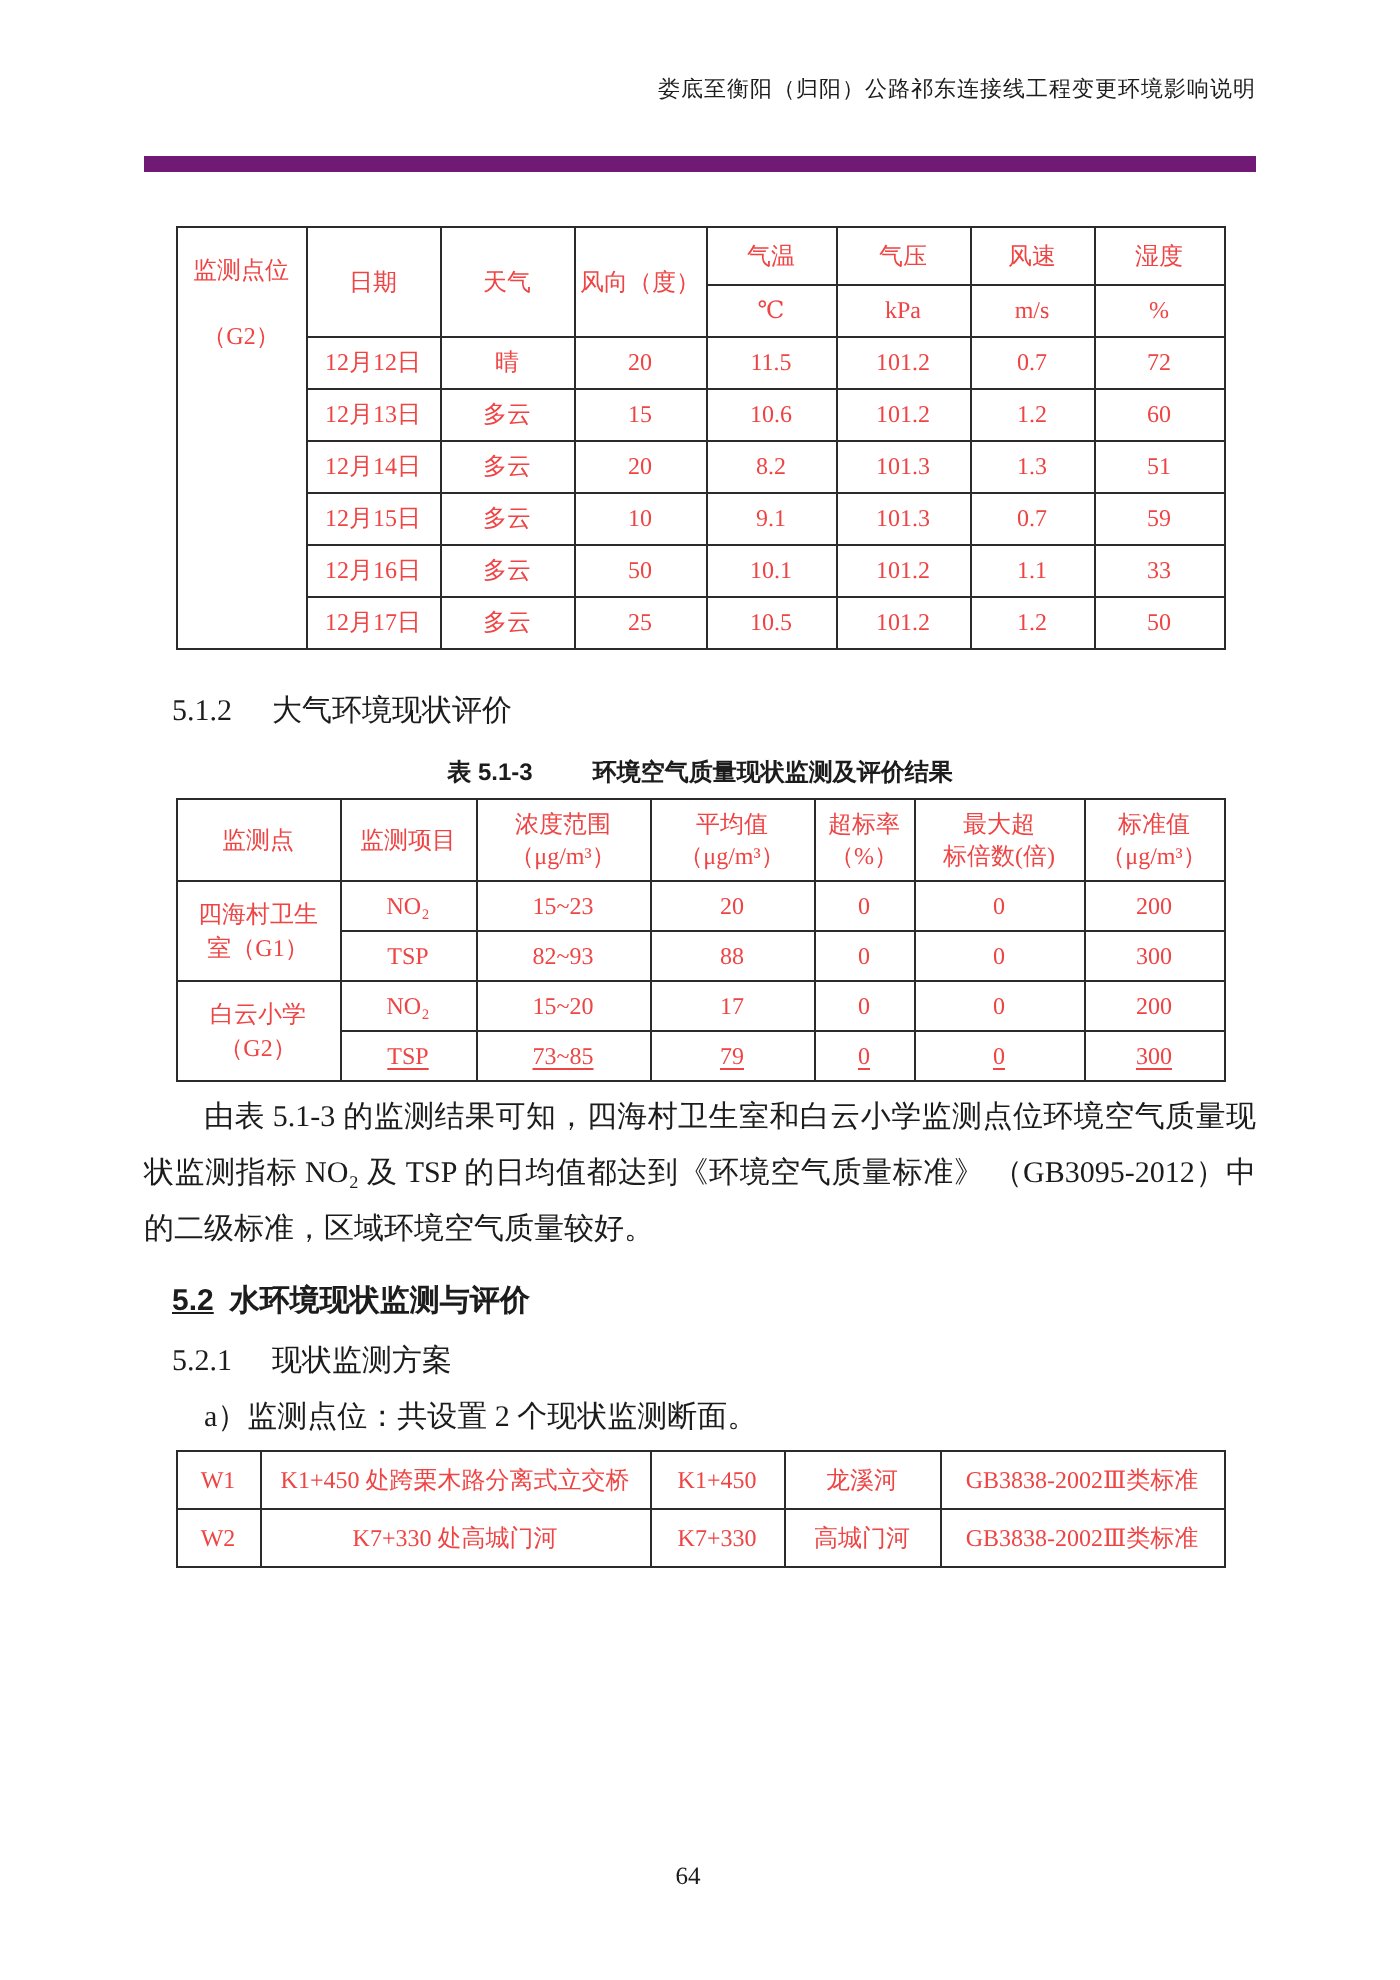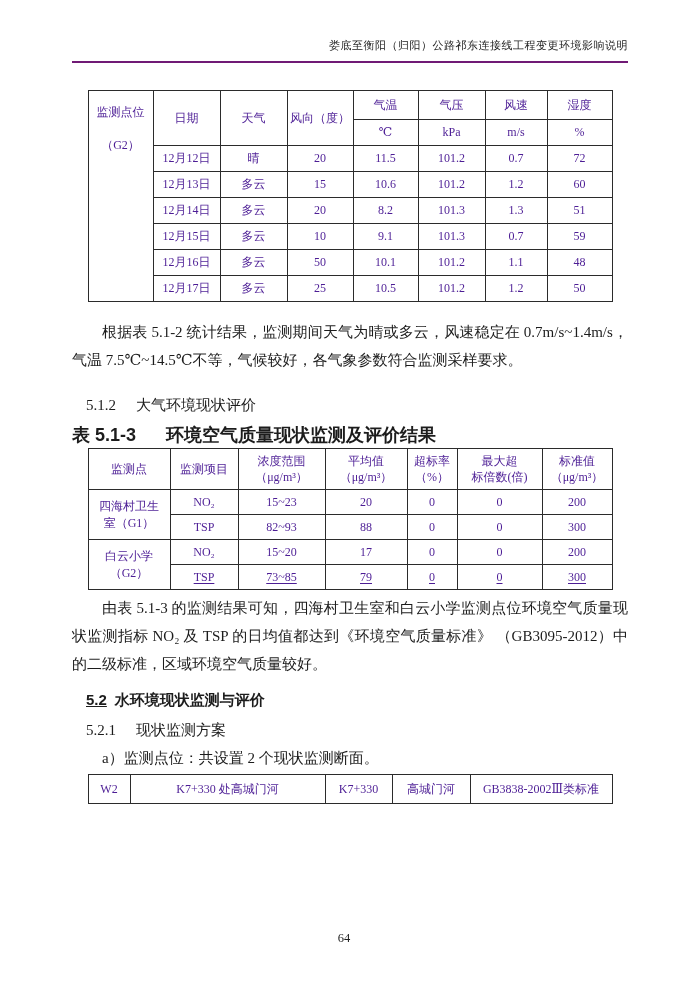--- a/index.html
+++ b/index.html
@@ -12,32 +12,32 @@
     padding: 38px 72px 0 72px;
     font-family: "Liberation Serif", "DejaVu Serif", serif;
     color: #1c1c1c;
     overflow: hidden;
   }
   
   .doc-header {
     text-align: right;
     font-size: 11px;
     line-height: 14px;
-    padding-bottom: 9px;
-    border-bottom: 2px solid #701a75;
+    padding-bottom: 26px;
+    border-bottom: 8px solid #701a75;
     letter-spacing: 0.5px;
   }
   
   table {
     border-collapse: collapse;
     table-layout: fixed;
     width: 524px;
     margin: 0 auto;
     font-size: 12px;
-    color: #4c1d95;
+    color: #ef4444;
   }
   th, td {
     border: 1px solid #2b2b2b;
     text-align: center;
     vertical-align: middle;
     font-weight: normal;
     padding: 1px 2px;
     overflow: hidden;
   }
   .pre { white-space: pre-line; }
@@ -85,23 +85,24 @@
   .h-512 { margin-top: 17px; }
   .h-52 {
     margin-top: 8px;
     font-family: "Liberation Sans", "DejaVu Sans", sans-serif;
     font-weight: bold;
   }
   .h-52 .num { margin-right: 8px; text-decoration: underline; }
   .h-521 { margin-top: 2px; }
 
   .tbl-caption {
+    text-align: center;
     font-family: "Liberation Sans", "DejaVu Sans", sans-serif;
     font-weight: bold;
-    font-size: 18px;
+    font-size: 12px;
     line-height: 22px;
   }
   .cap-air   { margin-top: 5px; }
   .cap-water { margin-top: 3px; }
   .tbl-caption .cap-label { margin-right: 30px; }
 
   .page-footer {
     position: absolute;
     left: 0; right: 12px;
     bottom: 44px;
@@ -185,35 +186,34 @@
       <td>0.7</td>
       <td>59</td>
     </tr>
     <tr>
       <td>12月16日</td>
       <td>多云</td>
       <td>50</td>
       <td>10.1</td>
       <td>101.2</td>
       <td>1.1</td>
-      <td>48</td>
+      <td>33</td>
     </tr>
     <tr>
       <td>12月17日</td>
       <td>多云</td>
       <td>25</td>
       <td>10.5</td>
       <td>101.2</td>
       <td>1.2</td>
       <td>50</td>
     </tr>
   </tbody>
     </table>
 
-  <p class="para p-weather">根据表 5.1-2 统计结果，监测期间天气为晴或多云，风速稳定在 0.7m/s~1.4m/s，气温 7.5℃~14.5℃不等，气候较好，各气象参数符合监测采样要求。</p>
 
   <div class="heading h-512">
     <span class="num">5.1.2</span><span>大气环境现状评价</span>
   </div>
 
 
   <div class="tbl-caption cap-air">
     <span class="cap-label">表 5.1-3</span><span>环境空气质量现状监测及评价结果</span>
   </div>
 
@@ -297,20 +297,27 @@
   <table class="tbl-water">
     <colgroup>
       <col style="width:42px">
         <col style="width:195px">
         <col style="width:67px">
         <col style="width:78px">
         <col style="width:142px">
     </colgroup>
     <tbody>
     <tr>
+      <td>W1</td>
+      <td>K1+450 处跨栗木路分离式立交桥</td>
+      <td>K1+450</td>
+      <td>龙溪河</td>
+      <td>GB3838-2002Ⅲ类标准</td>
+    </tr>
+    <tr>
       <td>W2</td>
       <td>K7+330 处高城门河</td>
       <td>K7+330</td>
       <td>高城门河</td>
       <td>GB3838-2002Ⅲ类标准</td>
     </tr>
   </tbody>
     </table>
 
   <div class="page-footer">64</div>

